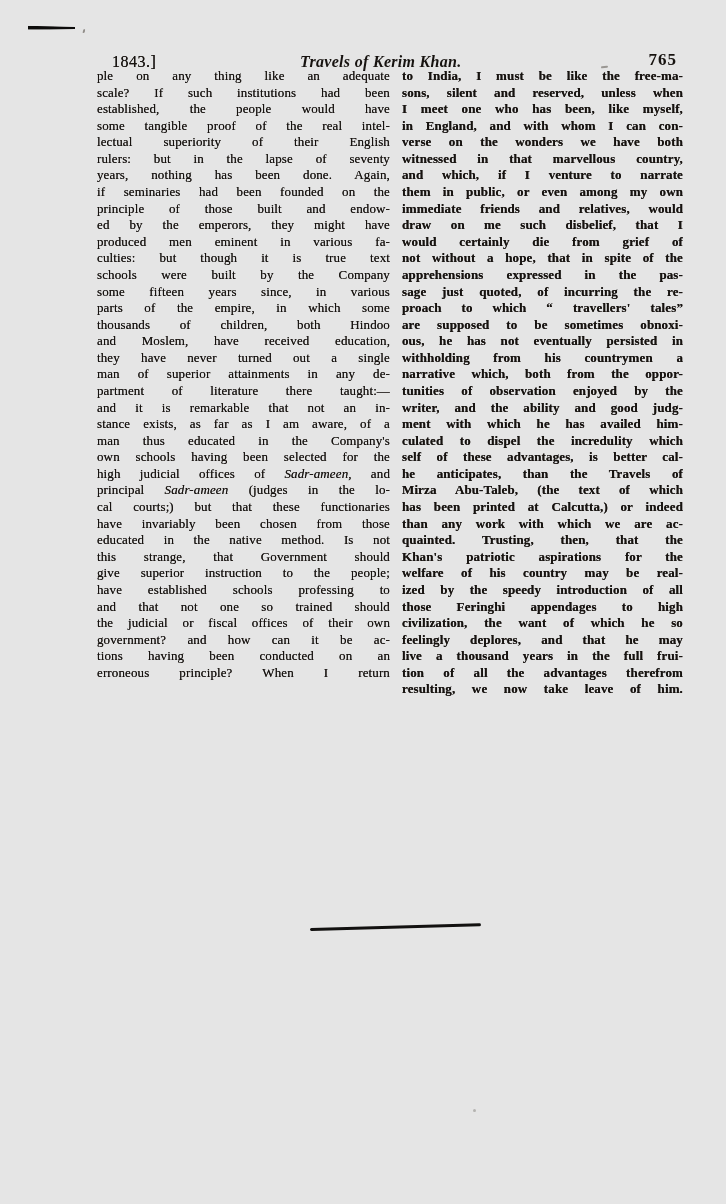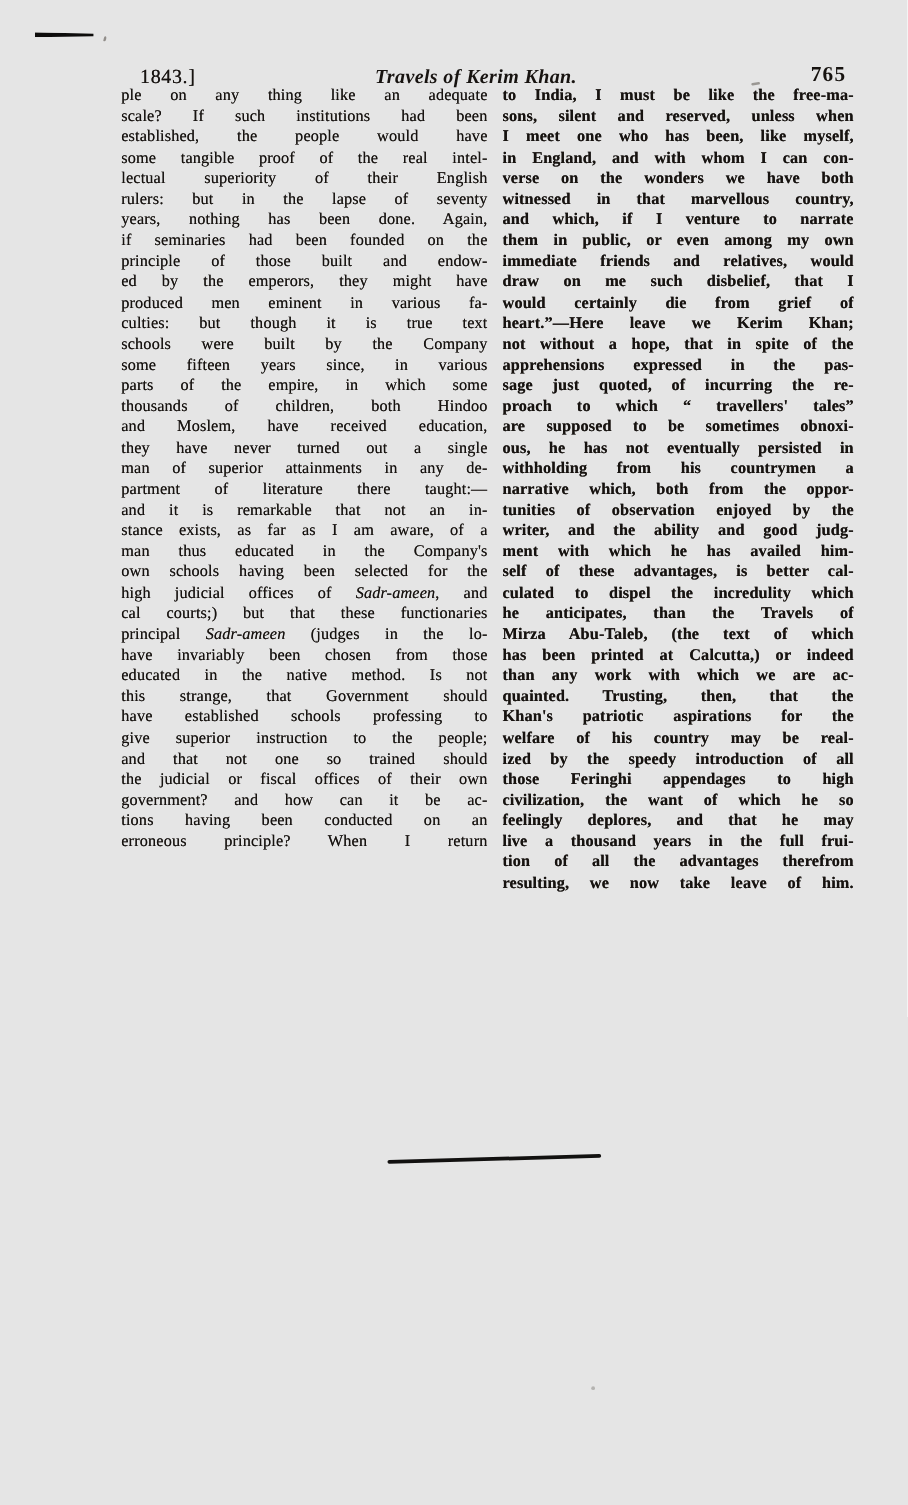--- a/index.html
+++ b/index.html
@@ -100,60 +100,59 @@
       <div class="line">thousands of children, both Hindoo</div>
       <div class="line">and Moslem, have received education,</div>
       <div class="line">they have never turned out a single</div>
       <div class="line">man of superior attainments in any de-</div>
       <div class="line">partment of literature there taught:—</div>
       <div class="line">and it is remarkable that not an in-</div>
       <div class="line">stance exists, as far as I am aware, of a</div>
       <div class="line">man thus educated in the Company's</div>
       <div class="line">own schools having been selected for the</div>
       <div class="line">high judicial offices of <i>Sadr-ameen</i>, and</div>
+      <div class="line">principal <i>Sadr-ameen</i> (judges in the lo-</div>
       <div class="line">cal courts;) but that these functionaries</div>
-      <div class="line">principal <i>Sadr-ameen</i> (judges in the lo-</div>
       <div class="line">have invariably been chosen from those</div>
       <div class="line">educated in the native method. Is not</div>
       <div class="line">this strange, that Government should</div>
+      <div class="line">give superior instruction to the people;</div>
       <div class="line">have established schools professing to</div>
-      <div class="line">give superior instruction to the people;</div>
       <div class="line">and that not one so trained should</div>
       <div class="line">the judicial or fiscal offices of their own</div>
       <div class="line">government? and how can it be ac-</div>
       <div class="line">tions having been conducted on an</div>
       <div class="line">erroneous principle? When I return</div>
     </div>
 
   <div class="col col-right">
       <div class="line">to India, I must be like the free-ma-</div>
       <div class="line">sons, silent and reserved, unless when</div>
       <div class="line">I meet one who has been, like myself,</div>
       <div class="line">in England, and with whom I can con-</div>
       <div class="line">verse on the wonders we have both</div>
       <div class="line">witnessed in that marvellous country,</div>
       <div class="line">and which, if I venture to narrate</div>
       <div class="line">them in public, or even among my own</div>
       <div class="line">immediate friends and relatives, would</div>
       <div class="line">draw on me such disbelief, that I</div>
       <div class="line">would certainly die from grief of</div>
-      <div class="line">heart.”—Here leave we Kerim Khan;</div>
       <div class="line">not without a hope, that in spite of the</div>
       <div class="line">apprehensions expressed in the pas-</div>
       <div class="line">sage just quoted, of incurring the re-</div>
       <div class="line">proach to which “ travellers' tales”</div>
       <div class="line">are supposed to be sometimes obnoxi-</div>
       <div class="line">ous, he has not eventually persisted in</div>
       <div class="line">withholding from his countrymen a</div>
       <div class="line">narrative which, both from the oppor-</div>
       <div class="line">tunities of observation enjoyed by the</div>
       <div class="line">writer, and the ability and good judg-</div>
       <div class="line">ment with which he has availed him-</div>
+      <div class="line">culated to dispel the incredulity which</div>
       <div class="line">self of these advantages, is better cal-</div>
-      <div class="line">culated to dispel the incredulity which</div>
       <div class="line">he anticipates, than the Travels of</div>
       <div class="line">Mirza Abu-Taleb, (the text of which</div>
       <div class="line">has been printed at Calcutta,) or indeed</div>
       <div class="line">than any work with which we are ac-</div>
       <div class="line">quainted. Trusting, then, that the</div>
       <div class="line">Khan's patriotic aspirations for the</div>
       <div class="line">welfare of his country may be real-</div>
       <div class="line">ized by the speedy introduction of all</div>
       <div class="line">those Feringhi appendages to high</div>
       <div class="line">civilization, the want of which he so</div>

